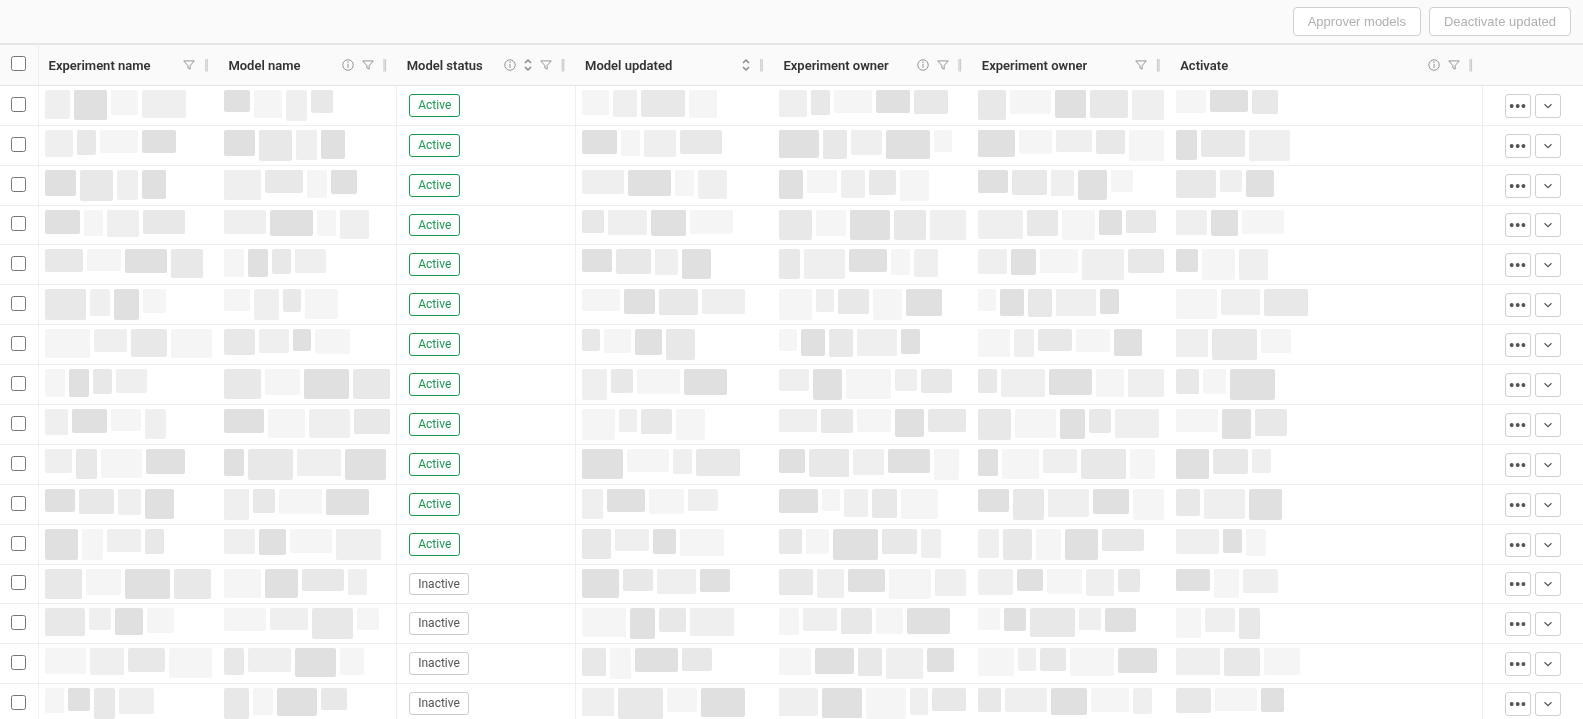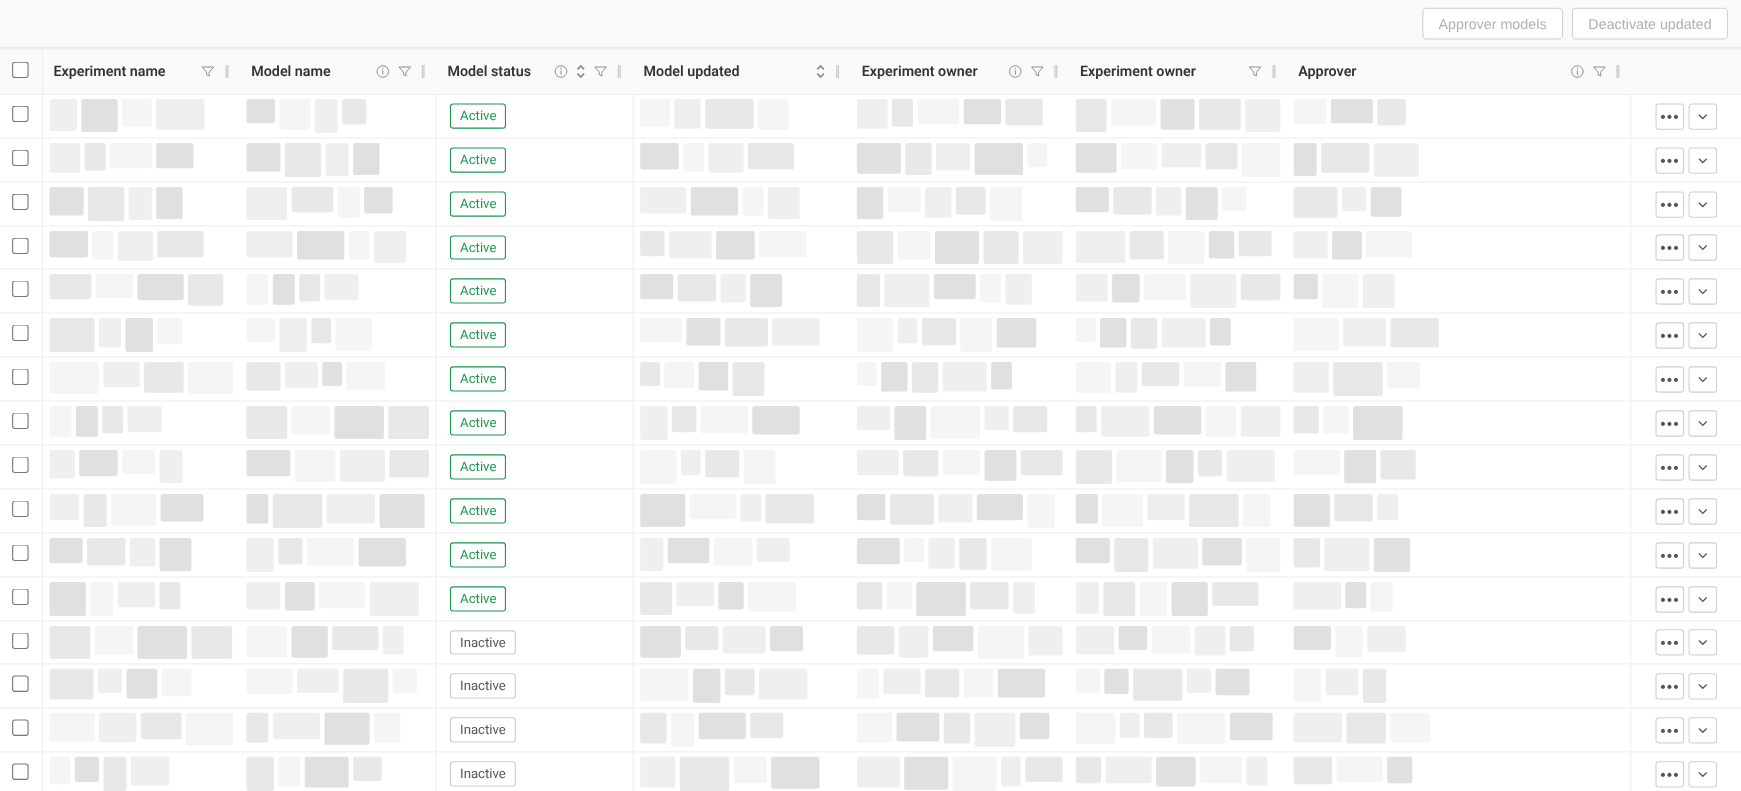--- a/index.html
+++ b/index.html
@@ -182,21 +182,21 @@
                   <svg viewBox="0 0 24 24">
                     <path d="M3 5h18l-7 8v6l-4-2v-4z"></path>
                   </svg>
                 </span>
         <span class="resize-handle">||</span>
       </span>
     </div>
   </th>
   <th class="approver-th">
     <div class="th-inner">
-      <span class="th-label">Approver</span>
+      <span class="th-label">Activate</span>
       <span class="info-icon">
                 <svg viewBox="0 0 24 24">
                   <circle cx="12" cy="12" r="9"></circle>
                   <line x1="12" y1="10" x2="12" y2="17"></line>
                   <circle cx="12" cy="7" r="0.5" fill="#888"></circle>
                 </svg>
               </span>
       <span class="th-icons">
         <span class="filter-icon">
                   <svg viewBox="0 0 24 24">

